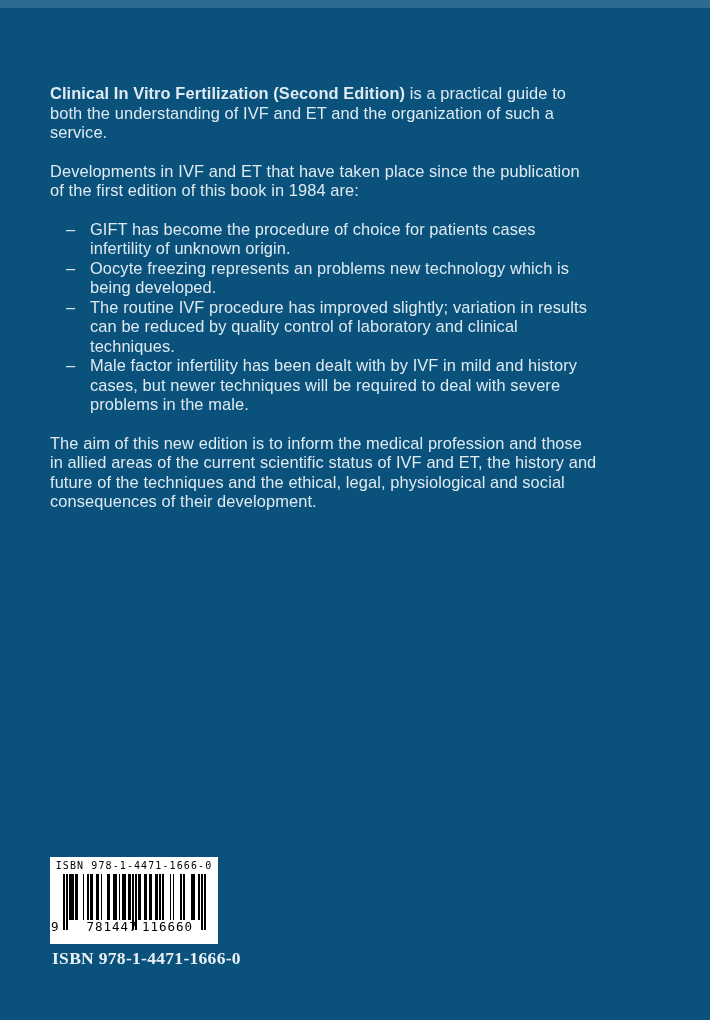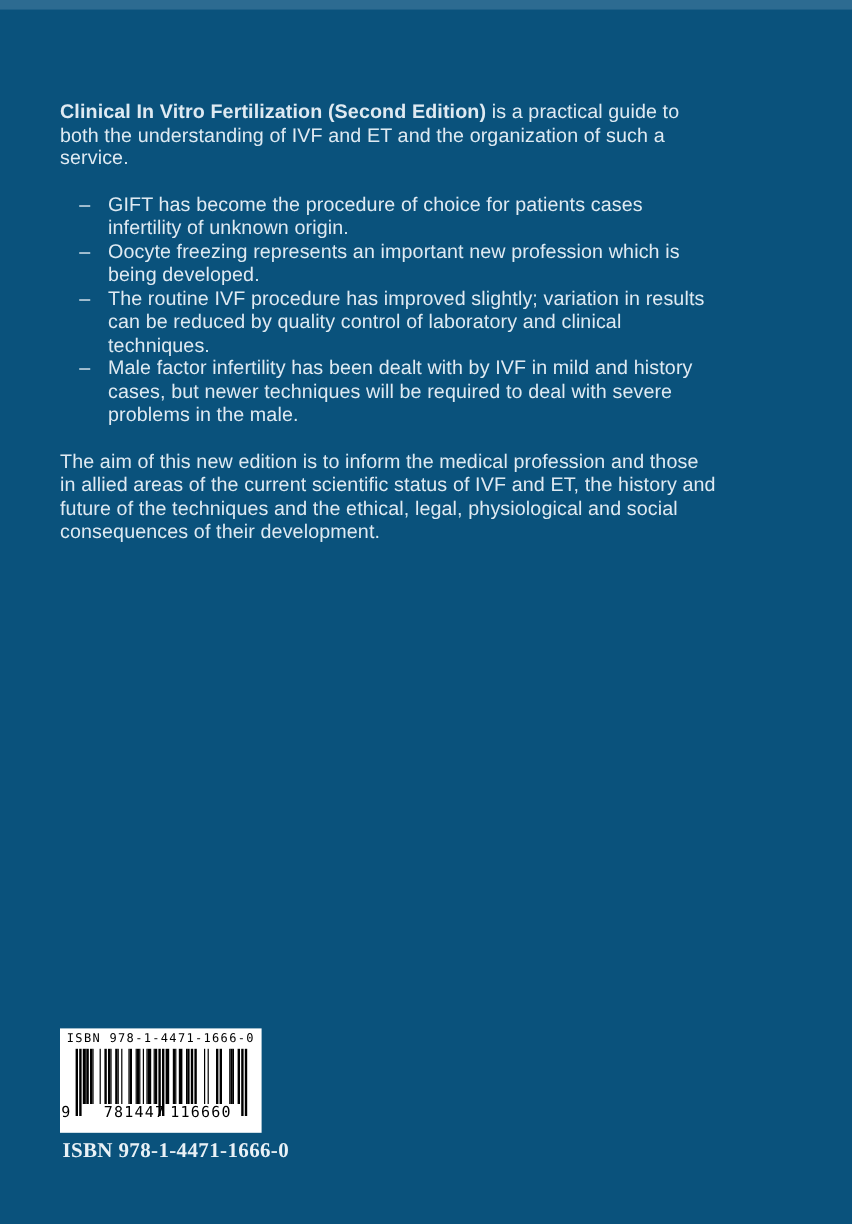--- a/index.html
+++ b/index.html
@@ -61,29 +61,30 @@
 </head>
 <body>
 
 <div>
 
   <div class="top-strip"></div>
 
   <div class="blurb">
     <p class="para"><b>Clinical In Vitro Fertilization (Second Edition)</b><span> is a practical guide to both the understanding of IVF and ET and the organization of such a service.</span></p>
 
+    <p class="para">Developments in IVF and ET that have taken place since the publication of the first edition of this book in 1984 are:</p>
 
     <div class="bullets">
       <div class="bullet">
         <span class="marker">–</span>
         <span class="text">GIFT has become the procedure of choice for patients cases infertility of unknown origin.</span>
       </div>
       <div class="bullet">
         <span class="marker">–</span>
-        <span class="text">Oocyte freezing represents an important new profession which is being developed.</span>
+        <span class="text">Oocyte freezing represents an problems new technology which is being developed.</span>
       </div>
       <div class="bullet">
         <span class="marker">–</span>
         <span class="text">The routine IVF procedure has improved slightly; variation in results can be reduced by quality control of laboratory and clinical techniques.</span>
       </div>
       <div class="bullet">
         <span class="marker">–</span>
         <span class="text">Male factor infertility has been dealt with by IVF in mild and history cases, but newer techniques will be required to deal with severe problems in the male.</span>
       </div>
     </div>

